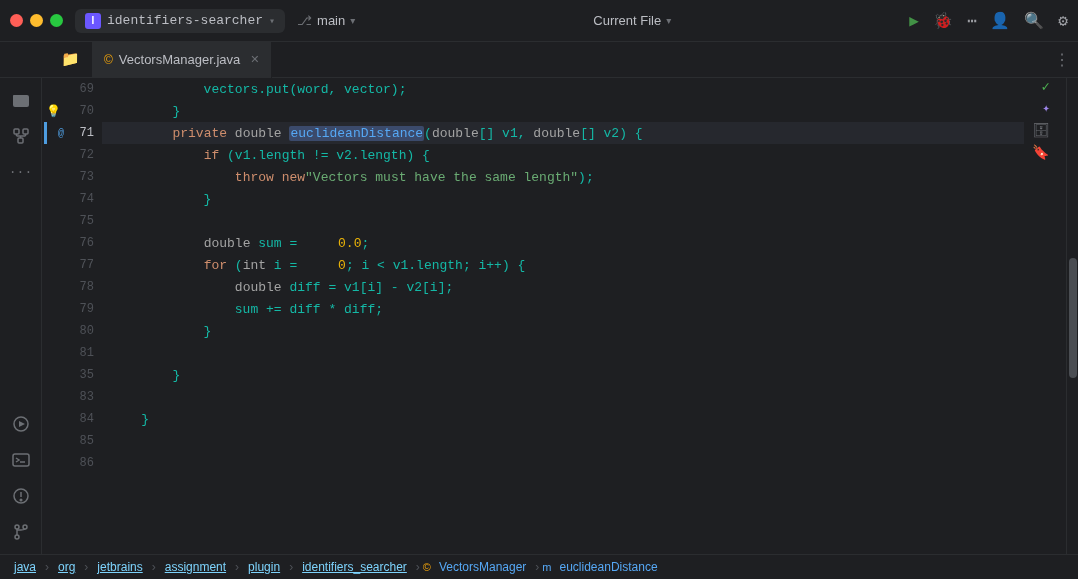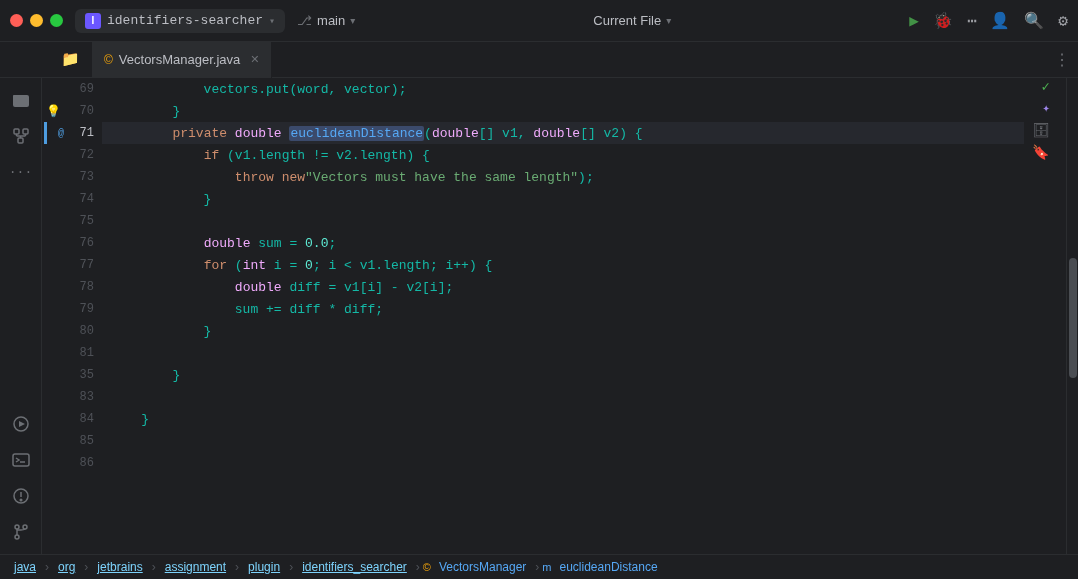--- a/index.html
+++ b/index.html
@@ -202,24 +202,24 @@
       display: flex;
       align-items: center;
       font-size: 13px;
       white-space: pre;
       padding-left: 8px;
     }
     .code-line.active-line { background: #26282e; }
 
     
     .kw { color: #cf8e6d; }
-    .type { color: #f0abfc; }
+    .type { color: #a3a3a3; }
     .fn2 { color: #56a8f5; }
     .str { color: #6aab73; }
-    .num { color: #5eead4; }
+    .num { color: #eab308; margin-left: 33px; }
     .plain { color: #14b8a6; }
     .method-name { color: #56a8f5; }
     .highlight-box {
       background: #3b4a6b;
       border-radius: 2px;
       padding: 0 1px;
     }
 
     
     #scrollbar-track {

